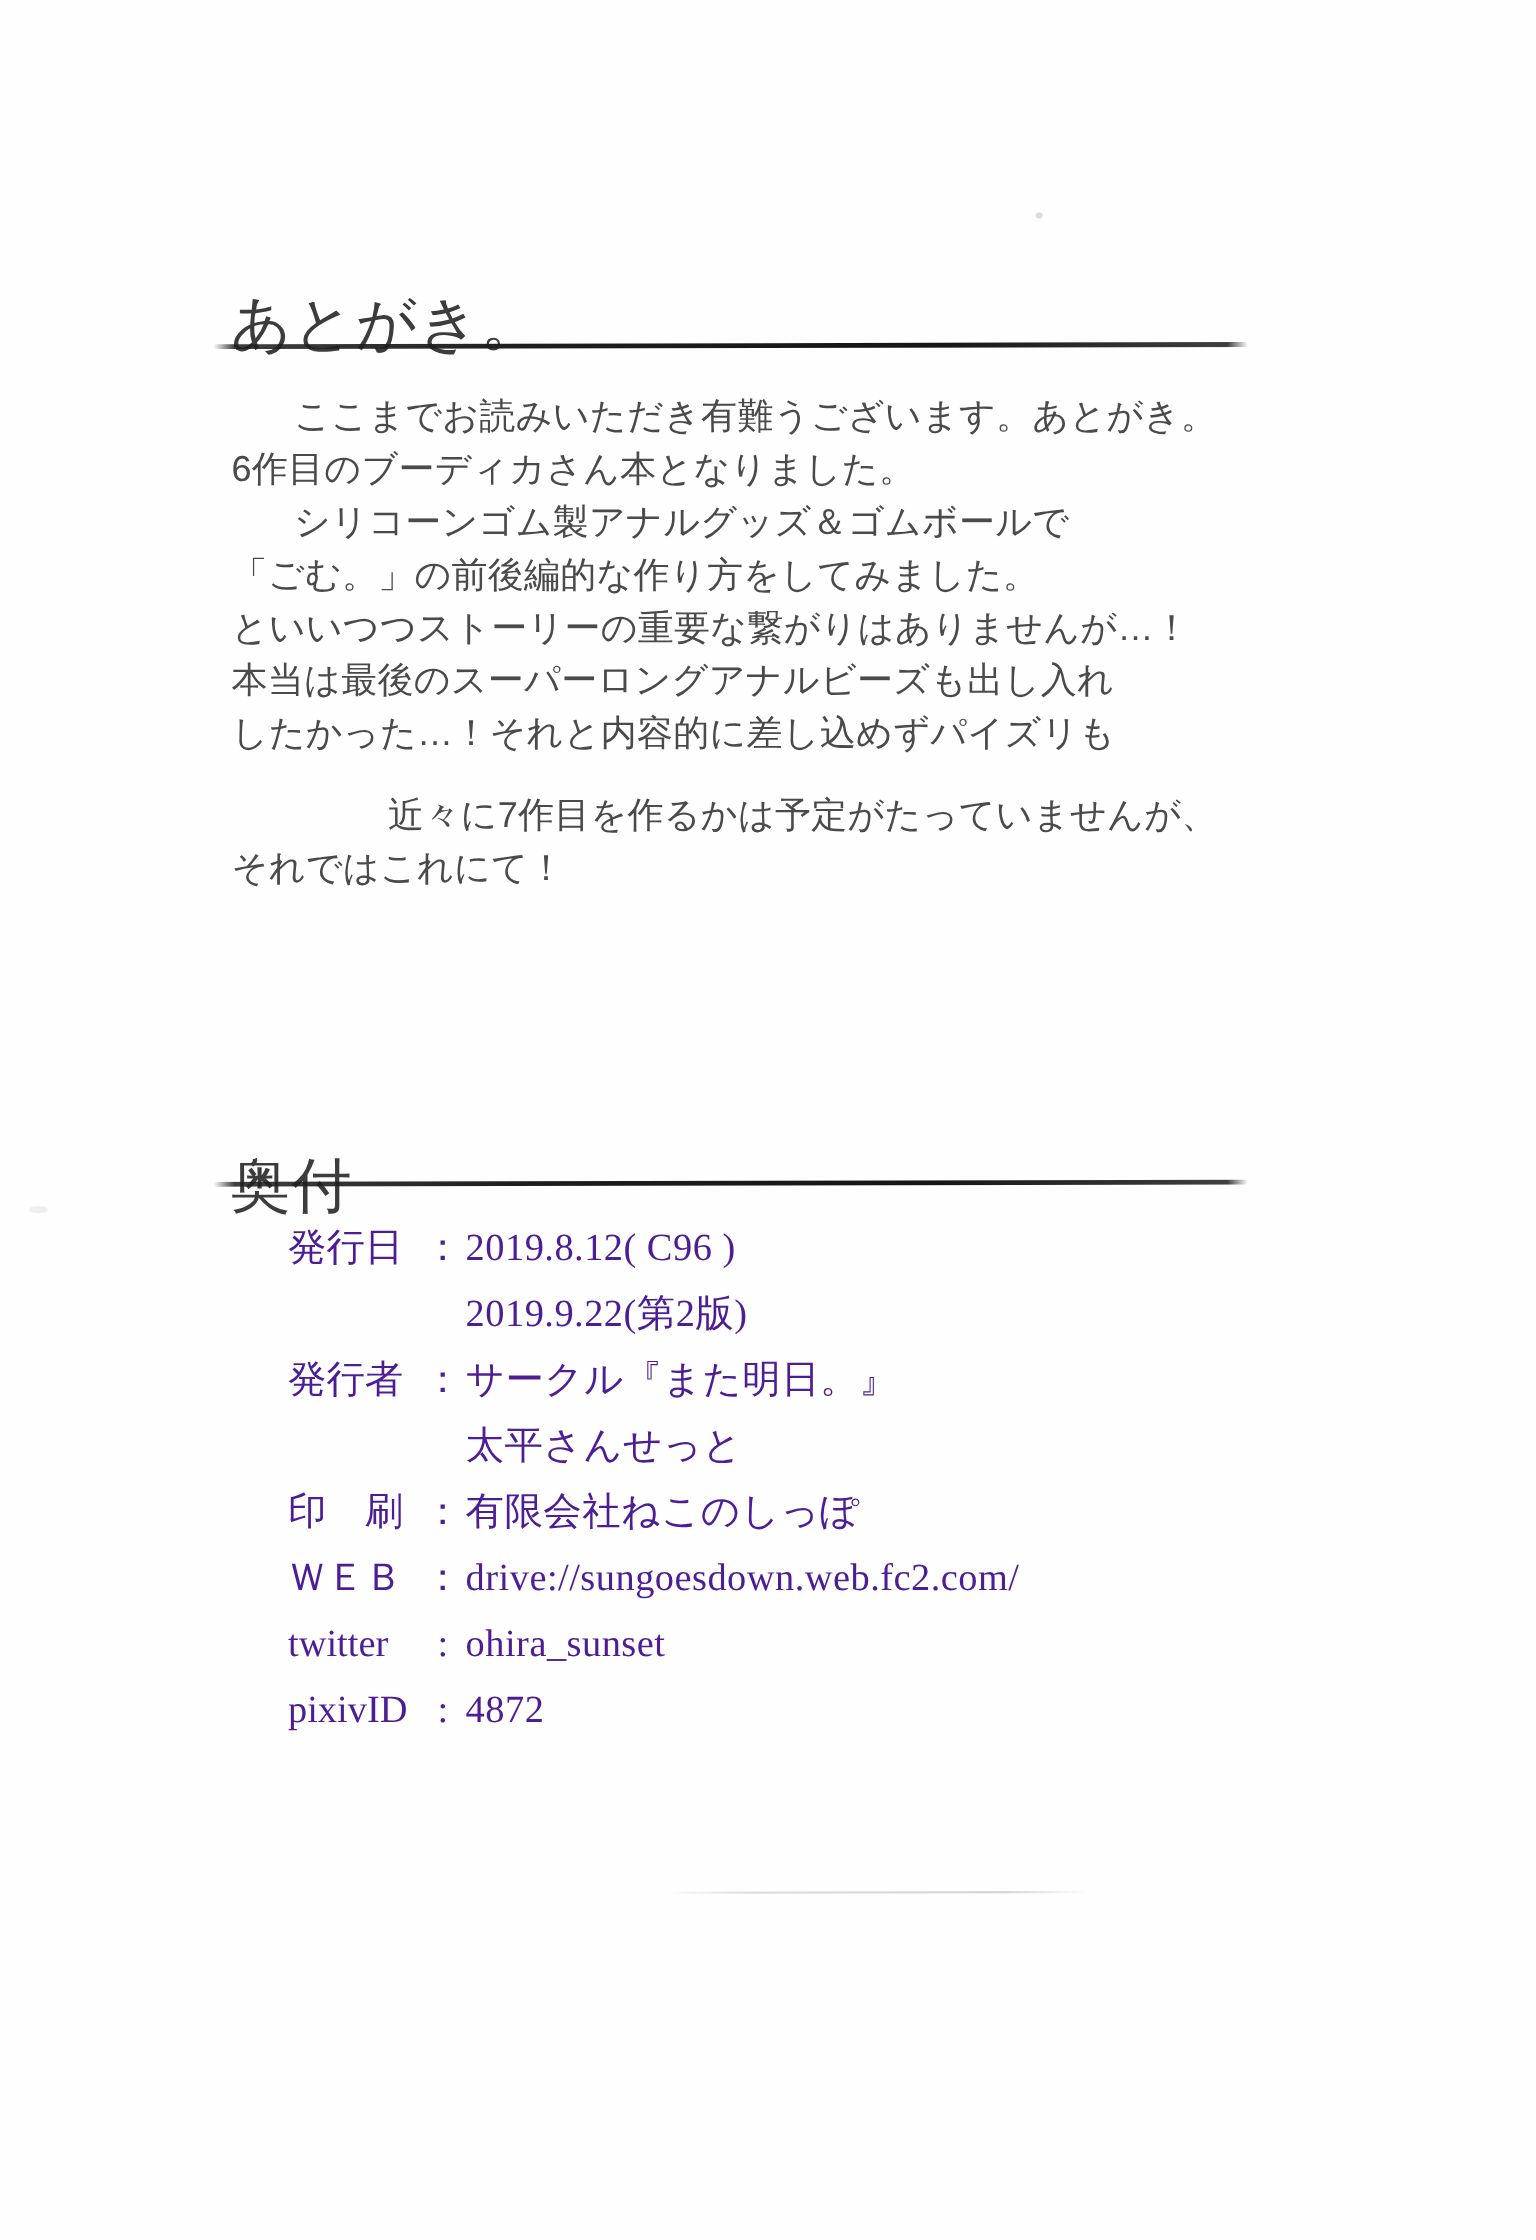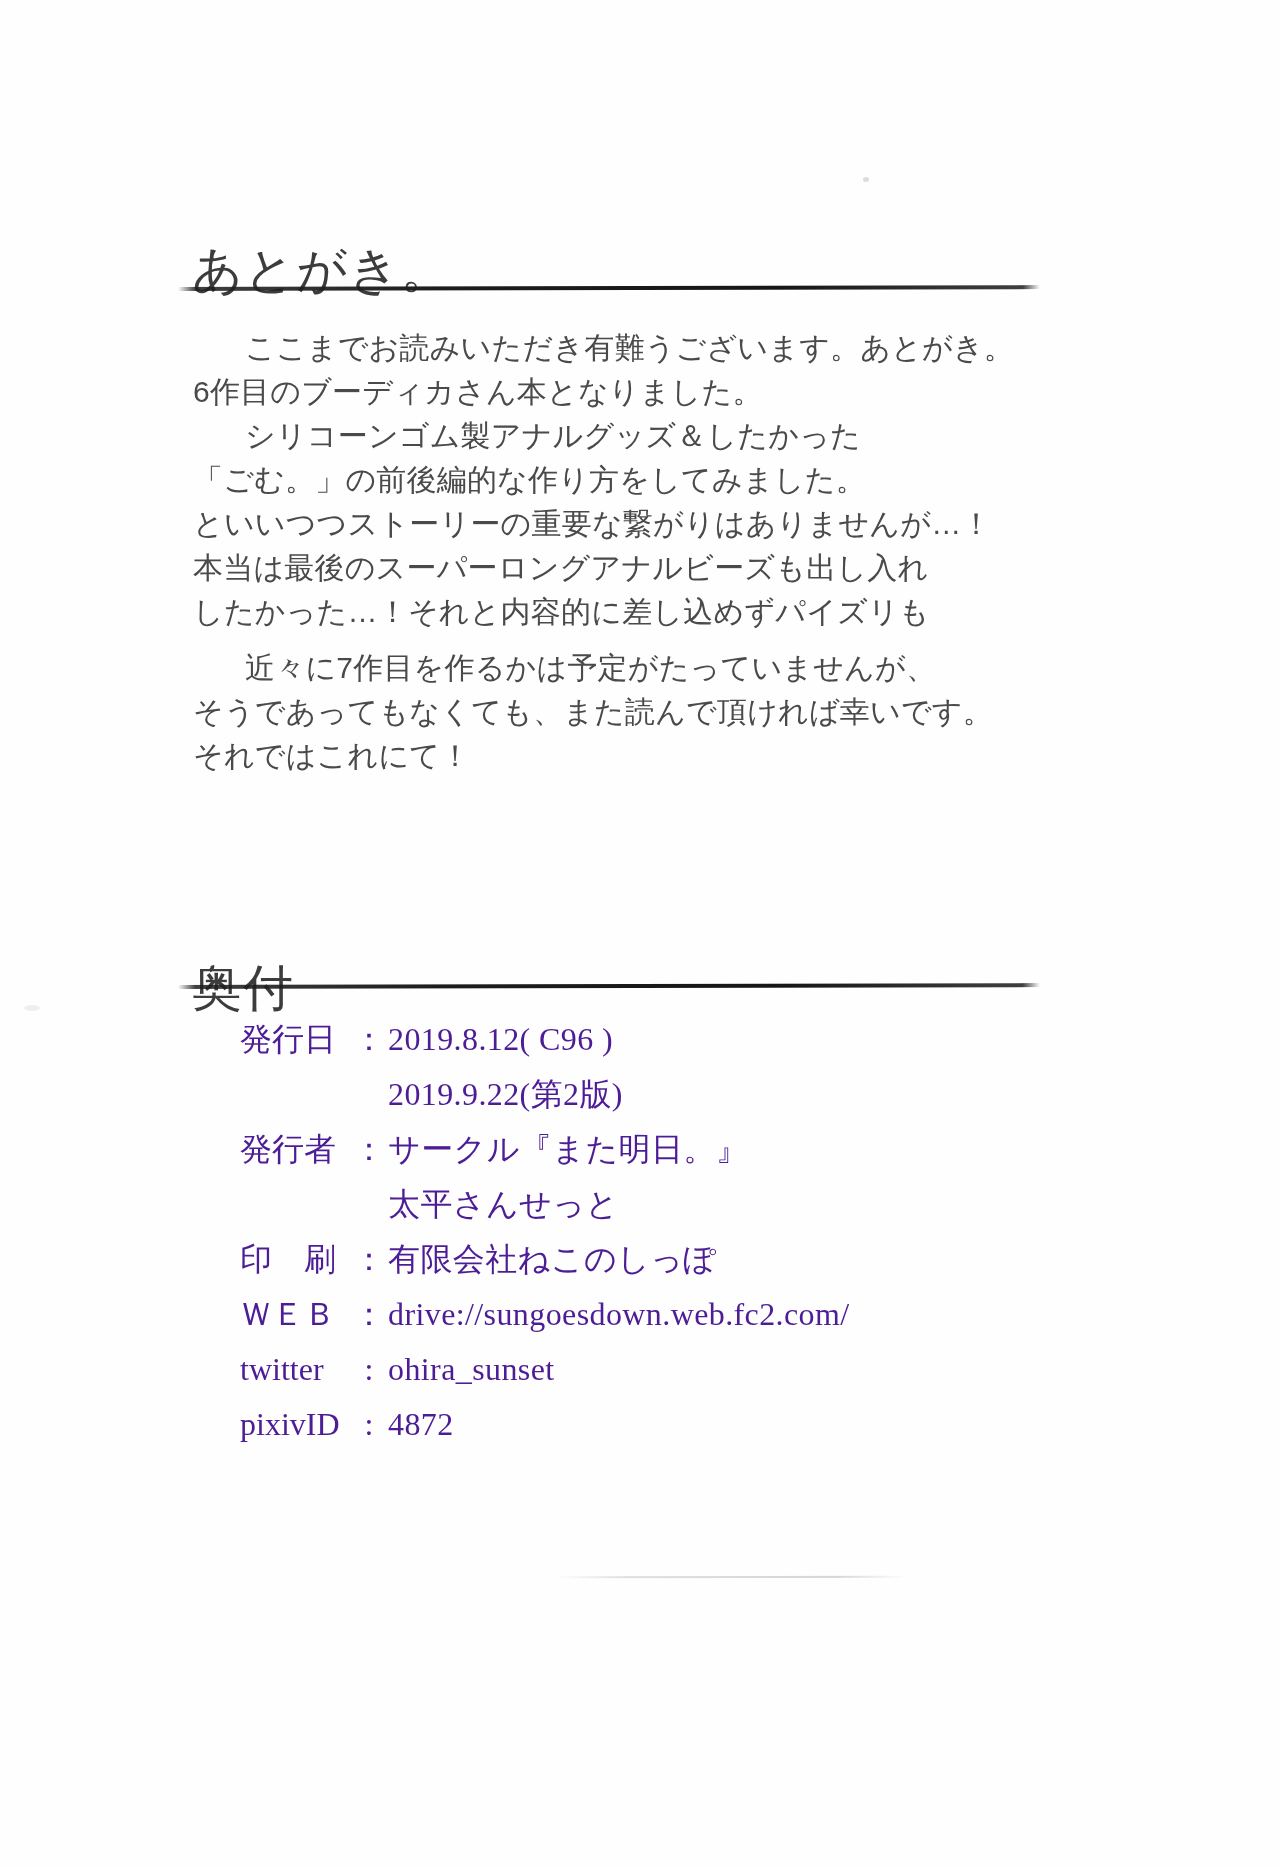--- a/index.html
+++ b/index.html
@@ -63,21 +63,21 @@
     margin: 0;
     font-size: 30px;
     line-height: 44px;
     font-weight: 400;
     color: #4a4a4a;
     font-family: "Liberation Sans", "DejaVu Sans", sans-serif;
     letter-spacing: 0.2px;
     white-space: nowrap;
   }
   .afterword-body p.para-start { padding-left: 52px; }
-  .afterword-body p.para-gap   { margin-top: 12px; }
+  .afterword-body p.para-gap   { margin-top: 24px; text-align: center; }
 
   
   .colophon-list {
     position: absolute;
     left: 240px;
     top: 1012px;
     width: 860px;
   }
   .colophon-row {
     height: 55px;
@@ -130,27 +130,26 @@
 
 <div class="page">
 
   <h1 class="section-title afterword-title">あとがき。</h1>
 
   <div class="rule rule-afterword"></div>
 
   <div class="afterword-body">
     <p class="para-start">ここまでお読みいただき有難うございます。あとがき。</p>
     <p>6作目のブーディカさん本となりました。</p>
-    <p class="para-start">シリコーンゴム製アナルグッズ＆したかった</p>
+    <p class="para-start">シリコーンゴム製アナルグッズ＆ゴムボールで</p>
     <p>「ごむ。」の前後編的な作り方をしてみました。</p>
     <p>といいつつストーリーの重要な繋がりはありませんが…！</p>
     <p>本当は最後のスーパーロングアナルビーズも出し入れ</p>
     <p>したかった…！それと内容的に差し込めずパイズリも</p>
     <p class="para-start para-gap">近々に7作目を作るかは予定がたっていませんが、</p>
-    <p>そうであってもなくても、また読んで頂ければ幸いです。</p>
     <p>それではこれにて！</p>
   </div>
 
   <h2 class="section-title colophon-title">奥付</h2>
 
   <div class="rule rule-colophon"></div>
 
   <div class="colophon-list">
     <div class="colophon-row">
       <span class="label">発行日</span><span class="colon">：</span><span class="value">2019.8.12( C96 )</span>

